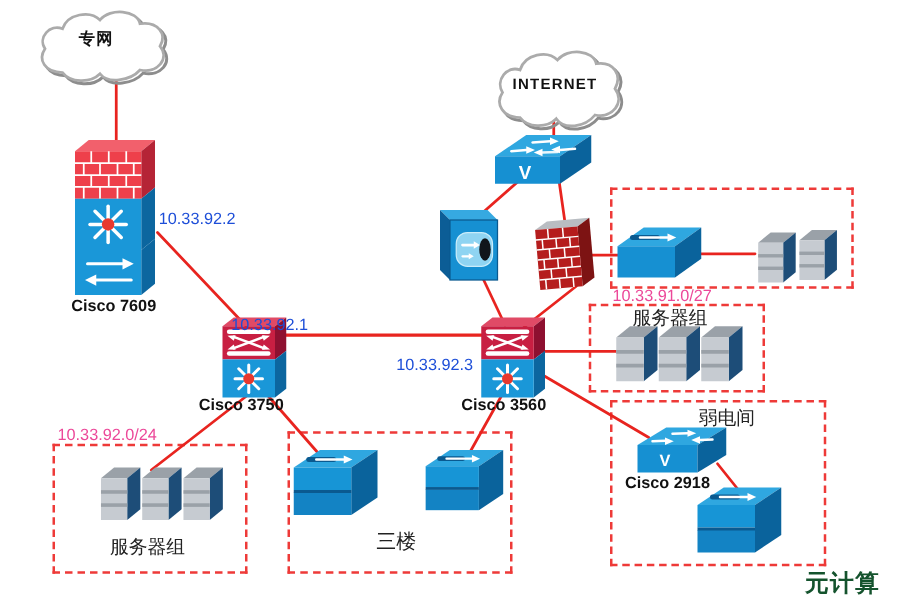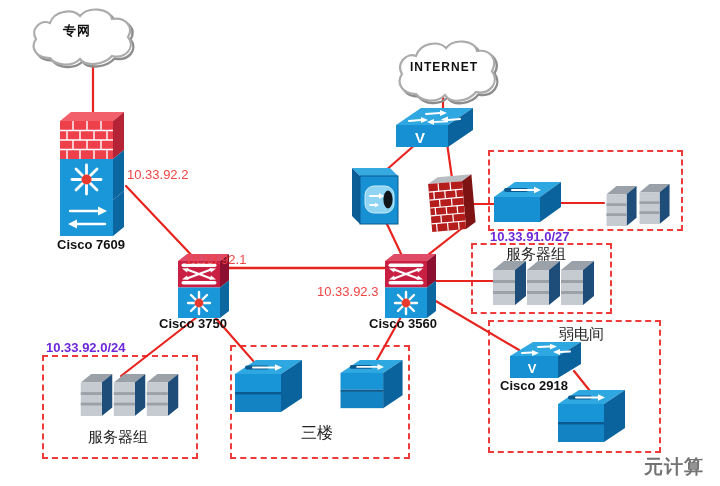--- a/index.html
+++ b/index.html
@@ -9,27 +9,27 @@
   }
   .abs{position:absolute;}
   svg{display:block;overflow:visible;}
   .zone{
     position:absolute;border:2px dashed #ee3a38;background:transparent;
   }
   .label{
     position:absolute;white-space:nowrap;color:#222222;
     font-family:"Liberation Sans","DejaVu Sans",sans-serif;
   }
-  .ip{font-size:13px;color:#ef4444;}
+  .ip{font-size:13px;color:#1d4ed8;}
   .devname{font-size:13px;font-weight:bold;color:#111;}
-  .subnet{font-size:13px;font-weight:bold;color:#6d28d9;}
+  .subnet{font-size:13px;font-weight:normal;color:#ec4899;}
   .zonetitle{font-size:16px;color:#222;}
   .zonetitle-s{font-size:15px;color:#222;}
   .cloudtext{font-size:13px;font-weight:bold;color:#111;letter-spacing:1px;}
-  .watermark{font-size:19px;font-weight:bold;color:#737373;letter-spacing:1px;}
+  .watermark{font-size:19px;font-weight:bold;color:#14532d;letter-spacing:1px;}
   #links{position:absolute;left:0;top:0;pointer-events:none;}
 </style>
 </head>
 <body>
 
 <div id="canvas">
 
   <div class="zone" style="left:488px;top:150px;width:191px;height:77px;"></div>
   <div class="zone" style="left:471px;top:243px;width:137px;height:67px;"></div>
   <div class="zone" style="left:488px;top:320px;width:169px;height:129px;"></div>

